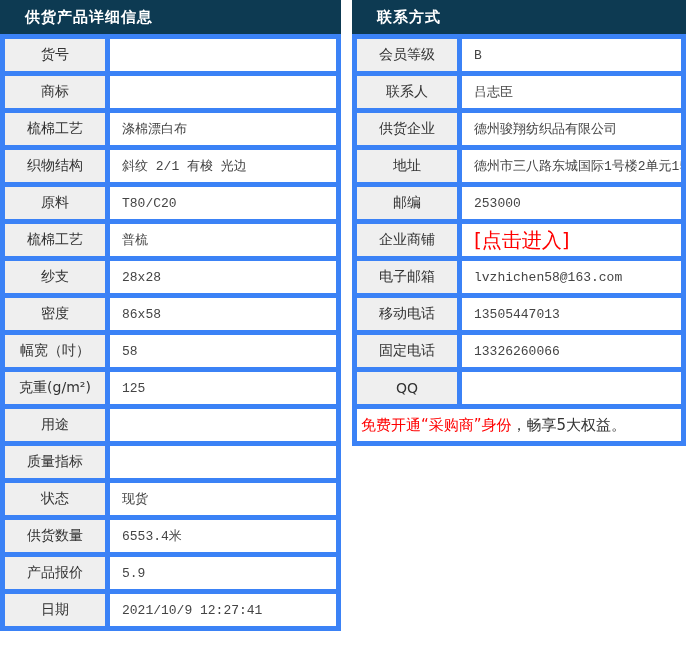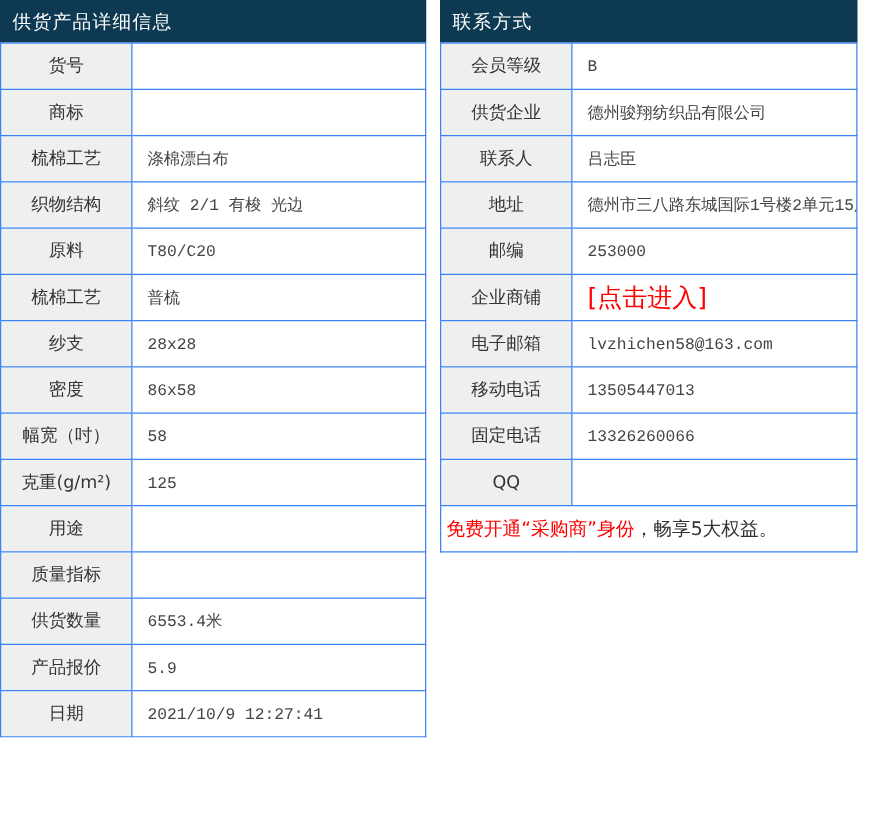--- a/index.html
+++ b/index.html
@@ -15,34 +15,34 @@
     width: 698px;
   }
   .panel-left { width: 341px; margin-right: 11px; }
   .panel-right { width: 334px; }
   .hdr {
     height: 34px;
     line-height: 34px;
     background: #0d3a52;
     color: #ffffff;
     font-size: 15px;
-    font-weight: normal;
-    padding-left: 10px;
+    font-weight: bold;
+    padding-left: 25px;
     box-sizing: border-box;
     letter-spacing: 1px;
   }
   table.tbl {
     width: 100%;
     border-collapse: collapse;
     table-layout: fixed;
   }
   table.tbl td {
     height: 37px;
     box-sizing: border-box;
-    border: 1px solid #3b82f6;
+    border: 5px solid #3b82f6;
     vertical-align: middle;
     overflow: hidden;
     white-space: nowrap;
     margin-top: 20px;
   }
   td.label {
     width: 105px;
     background: #efefef;
     text-align: center;
     font-size: 14px;
@@ -126,20 +126,24 @@
           </tr>
           <tr>
             <td class="label">用途</td>
             <td class="value"></td>
           </tr>
           <tr>
             <td class="label">质量指标</td>
             <td class="value"></td>
           </tr>
           <tr>
+            <td class="label">状态</td>
+            <td class="value">现货</td>
+          </tr>
+          <tr>
             <td class="label">供货数量</td>
             <td class="value">6553.4米</td>
           </tr>
           <tr>
             <td class="label">产品报价</td>
             <td class="value">5.9</td>
           </tr>
           <tr>
             <td class="label">日期</td>
             <td class="value">2021/10/9 12:27:41</td>
@@ -150,26 +154,26 @@
 
   <div class="panel-right">
     <div class="hdr">联系方式</div>
     <table class="tbl">
       <tbody id="right-tbody">
           <tr>
             <td class="label">会员等级</td>
             <td class="value">B</td>
           </tr>
           <tr>
+            <td class="label">联系人</td>
+            <td class="value">吕志臣</td>
+          </tr>
+          <tr>
             <td class="label">供货企业</td>
             <td class="value">德州骏翔纺织品有限公司</td>
-          </tr>
-          <tr>
-            <td class="label">联系人</td>
-            <td class="value">吕志臣</td>
           </tr>
           <tr>
             <td class="label">地址</td>
             <td class="value">德州市三八路东城国际1号楼2单元15层</td>
           </tr>
           <tr>
             <td class="label">邮编</td>
             <td class="value">253000</td>
           </tr>
           <tr>

